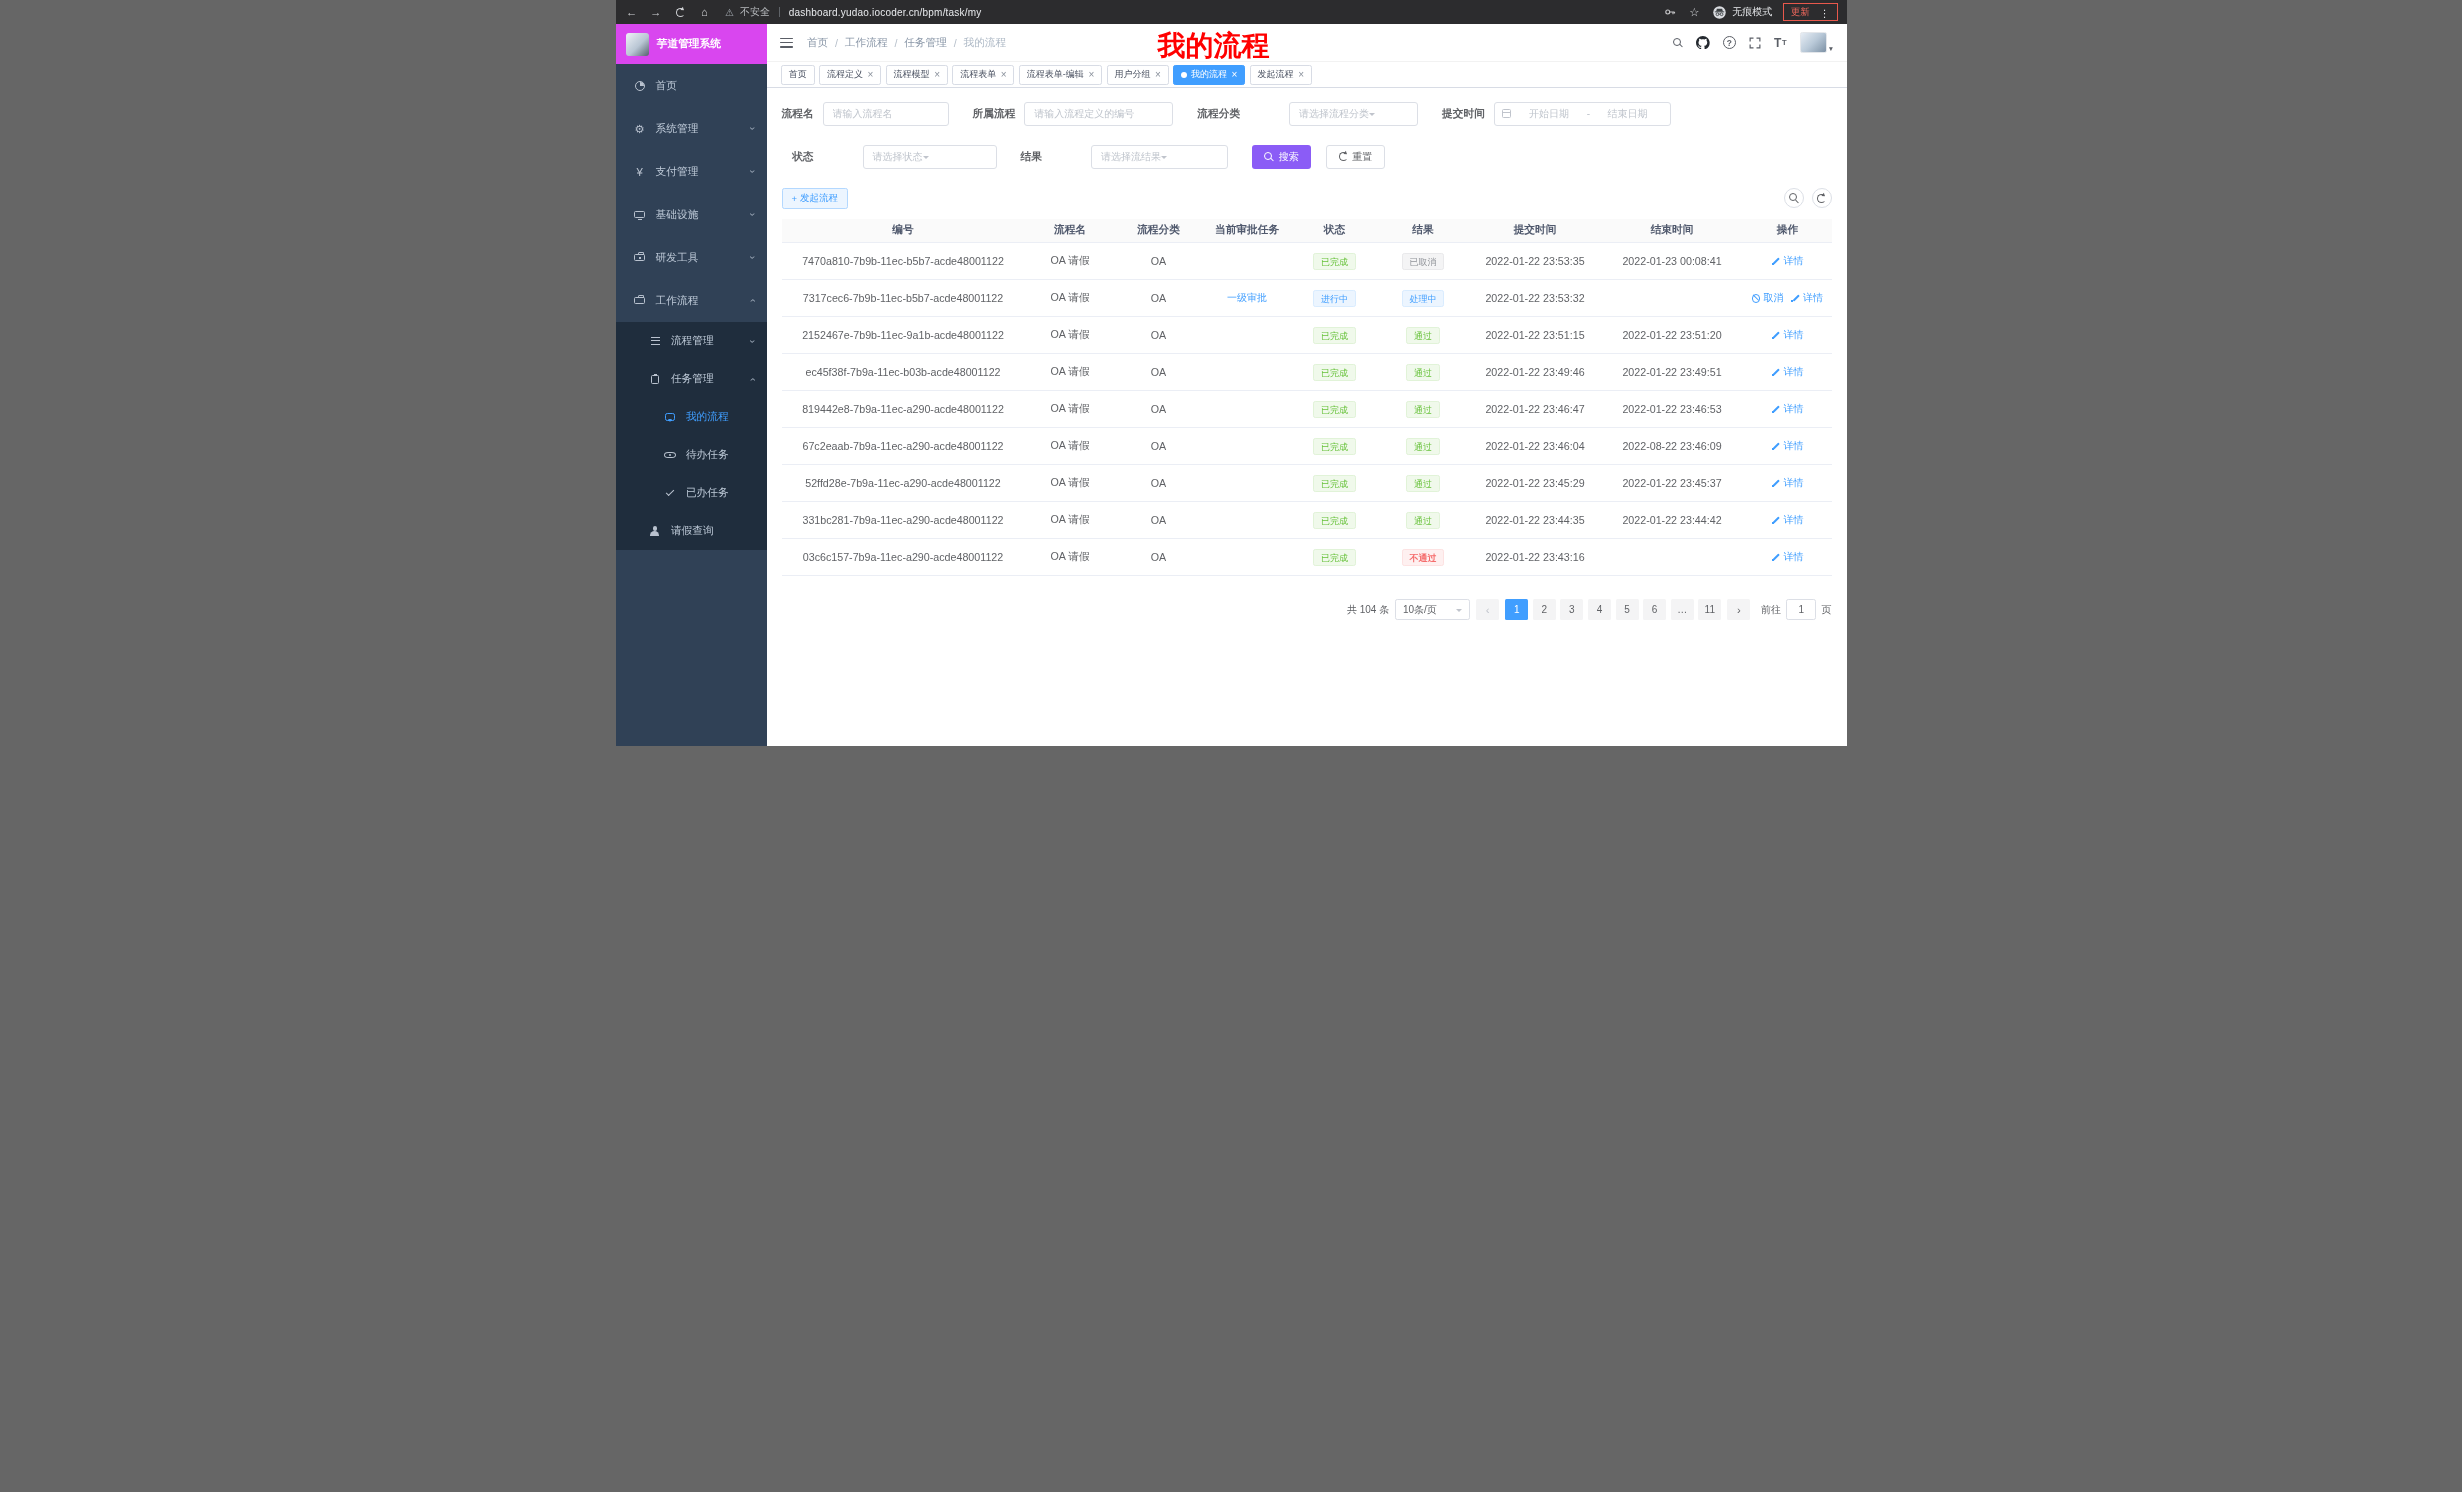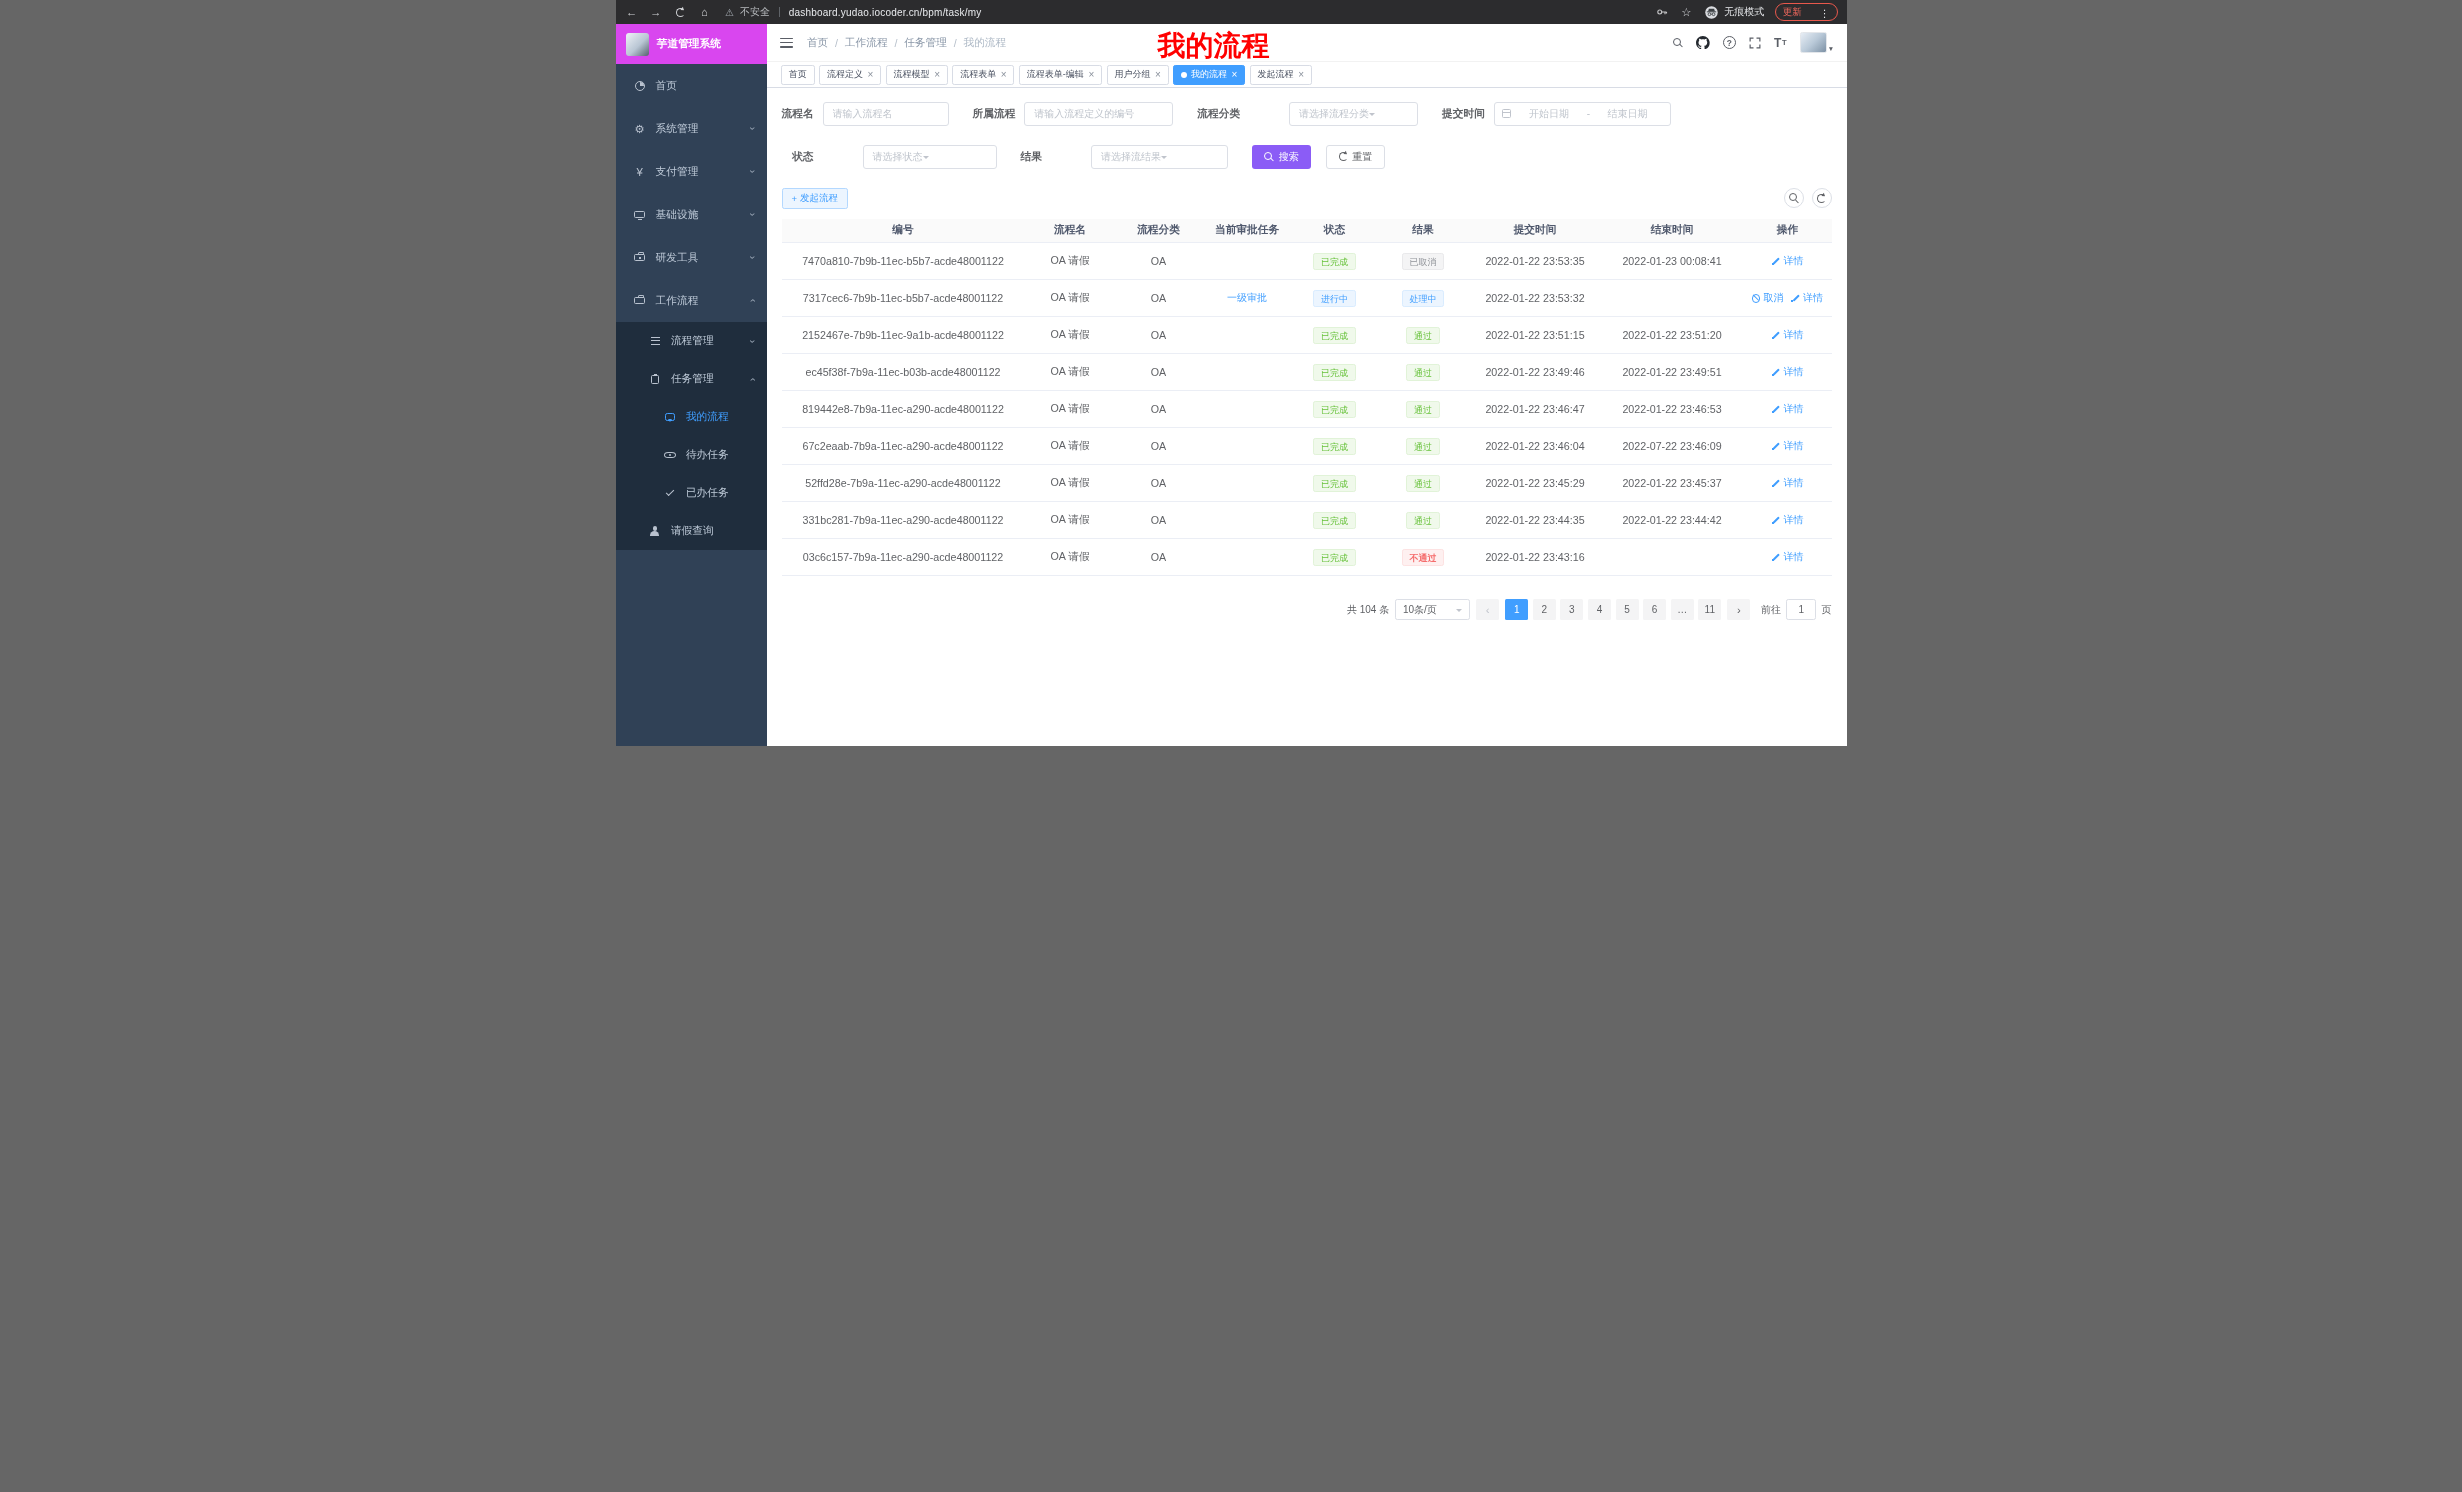--- a/index.html
+++ b/index.html
@@ -10,21 +10,21 @@
   .browser { height:24px; background:#2c2c2e; display:flex; align-items:center; padding:0 9px; color:#cfd1d4; font-size:10px; }
   .b-nav { display:flex; align-items:center; gap:10.7px; margin-right:13.7px; }
   .nav-ic { width:13.7px; text-align:center; font-size:11.4px; color:#cfd1d4; cursor:pointer; display:inline-flex; justify-content:center; align-items:center; }
   .addr { display:flex; align-items:center; gap:6px; }
   .warn { color:#9aa0a6; font-size:10px; }
   .sec { color:#b7babd; }
   .sep-v { width:0.8px; height:10.7px; background:#5f6368; margin:0 3px; }
   .url { color:#e8eaed; letter-spacing:0.2px; }
   .b-right { margin-left:auto; display:flex; align-items:center; gap:10.7px; }
   .incog { display:flex; align-items:center; gap:5.3px; color:#e8eaed; }
-  .update-pill { display:flex; align-items:flex-end; gap:18px; border:1.5px solid #e8584c; border-radius:9px; padding:1.5px 6.8px; color:#ee675c; font-size:9.5px; cursor:pointer; }
+  .update-pill { display:flex; align-items:flex-end; gap:10px; border:1.5px solid #e8584c; border-radius:0; padding:1.5px 6.8px; color:#ee675c; font-size:9.5px; cursor:pointer; }
   .update-pill .dots { color:#e8eaed; font-size:10px; }
 
   
   .app { display:flex; height:722px; }
   .main { flex:1; display:flex; flex-direction:column; min-width:0; background:#fff; }
 
   
   .sidebar { width:151px; flex-shrink:0; background:#304156; color:#bfcbd9; font-size:10.7px; }
   .logo { height:40px; display:flex; align-items:center; gap:7.6px; padding:0 10.7px; background:#d946ef; color:#fff; font-weight:700; }
   .logo-img { width:23px; height:23px; border-radius:3px; background:linear-gradient(135deg,#f0f3f7 0%,#b9c6d4 55%,#55606c 100%); flex-shrink:0; }
@@ -516,21 +516,21 @@
     <td><a class="lnk act"><i class="ic i-pen"></i>详情</a></td>
               </tr>
               <tr>
     <td>67c2eaab-7b9a-11ec-a290-acde48001122</td>
     <td>OA 请假</td>
     <td>OA</td>
     <td></td>
     <td><span class="tag tag-success">已完成</span></td>
     <td><span class="tag tag-success">通过</span></td>
     <td>2022-01-22 23:46:04</td>
-    <td>2022-07-22 23:46:09</td>
+    <td>2022-08-22 23:46:09</td>
     <td><a class="lnk act"><i class="ic i-pen"></i>详情</a></td>
               </tr>
               <tr>
     <td>52ffd28e-7b9a-11ec-a290-acde48001122</td>
     <td>OA 请假</td>
     <td>OA</td>
     <td></td>
     <td><span class="tag tag-success">已完成</span></td>
     <td><span class="tag tag-success">通过</span></td>
     <td>2022-01-22 23:45:29</td>

